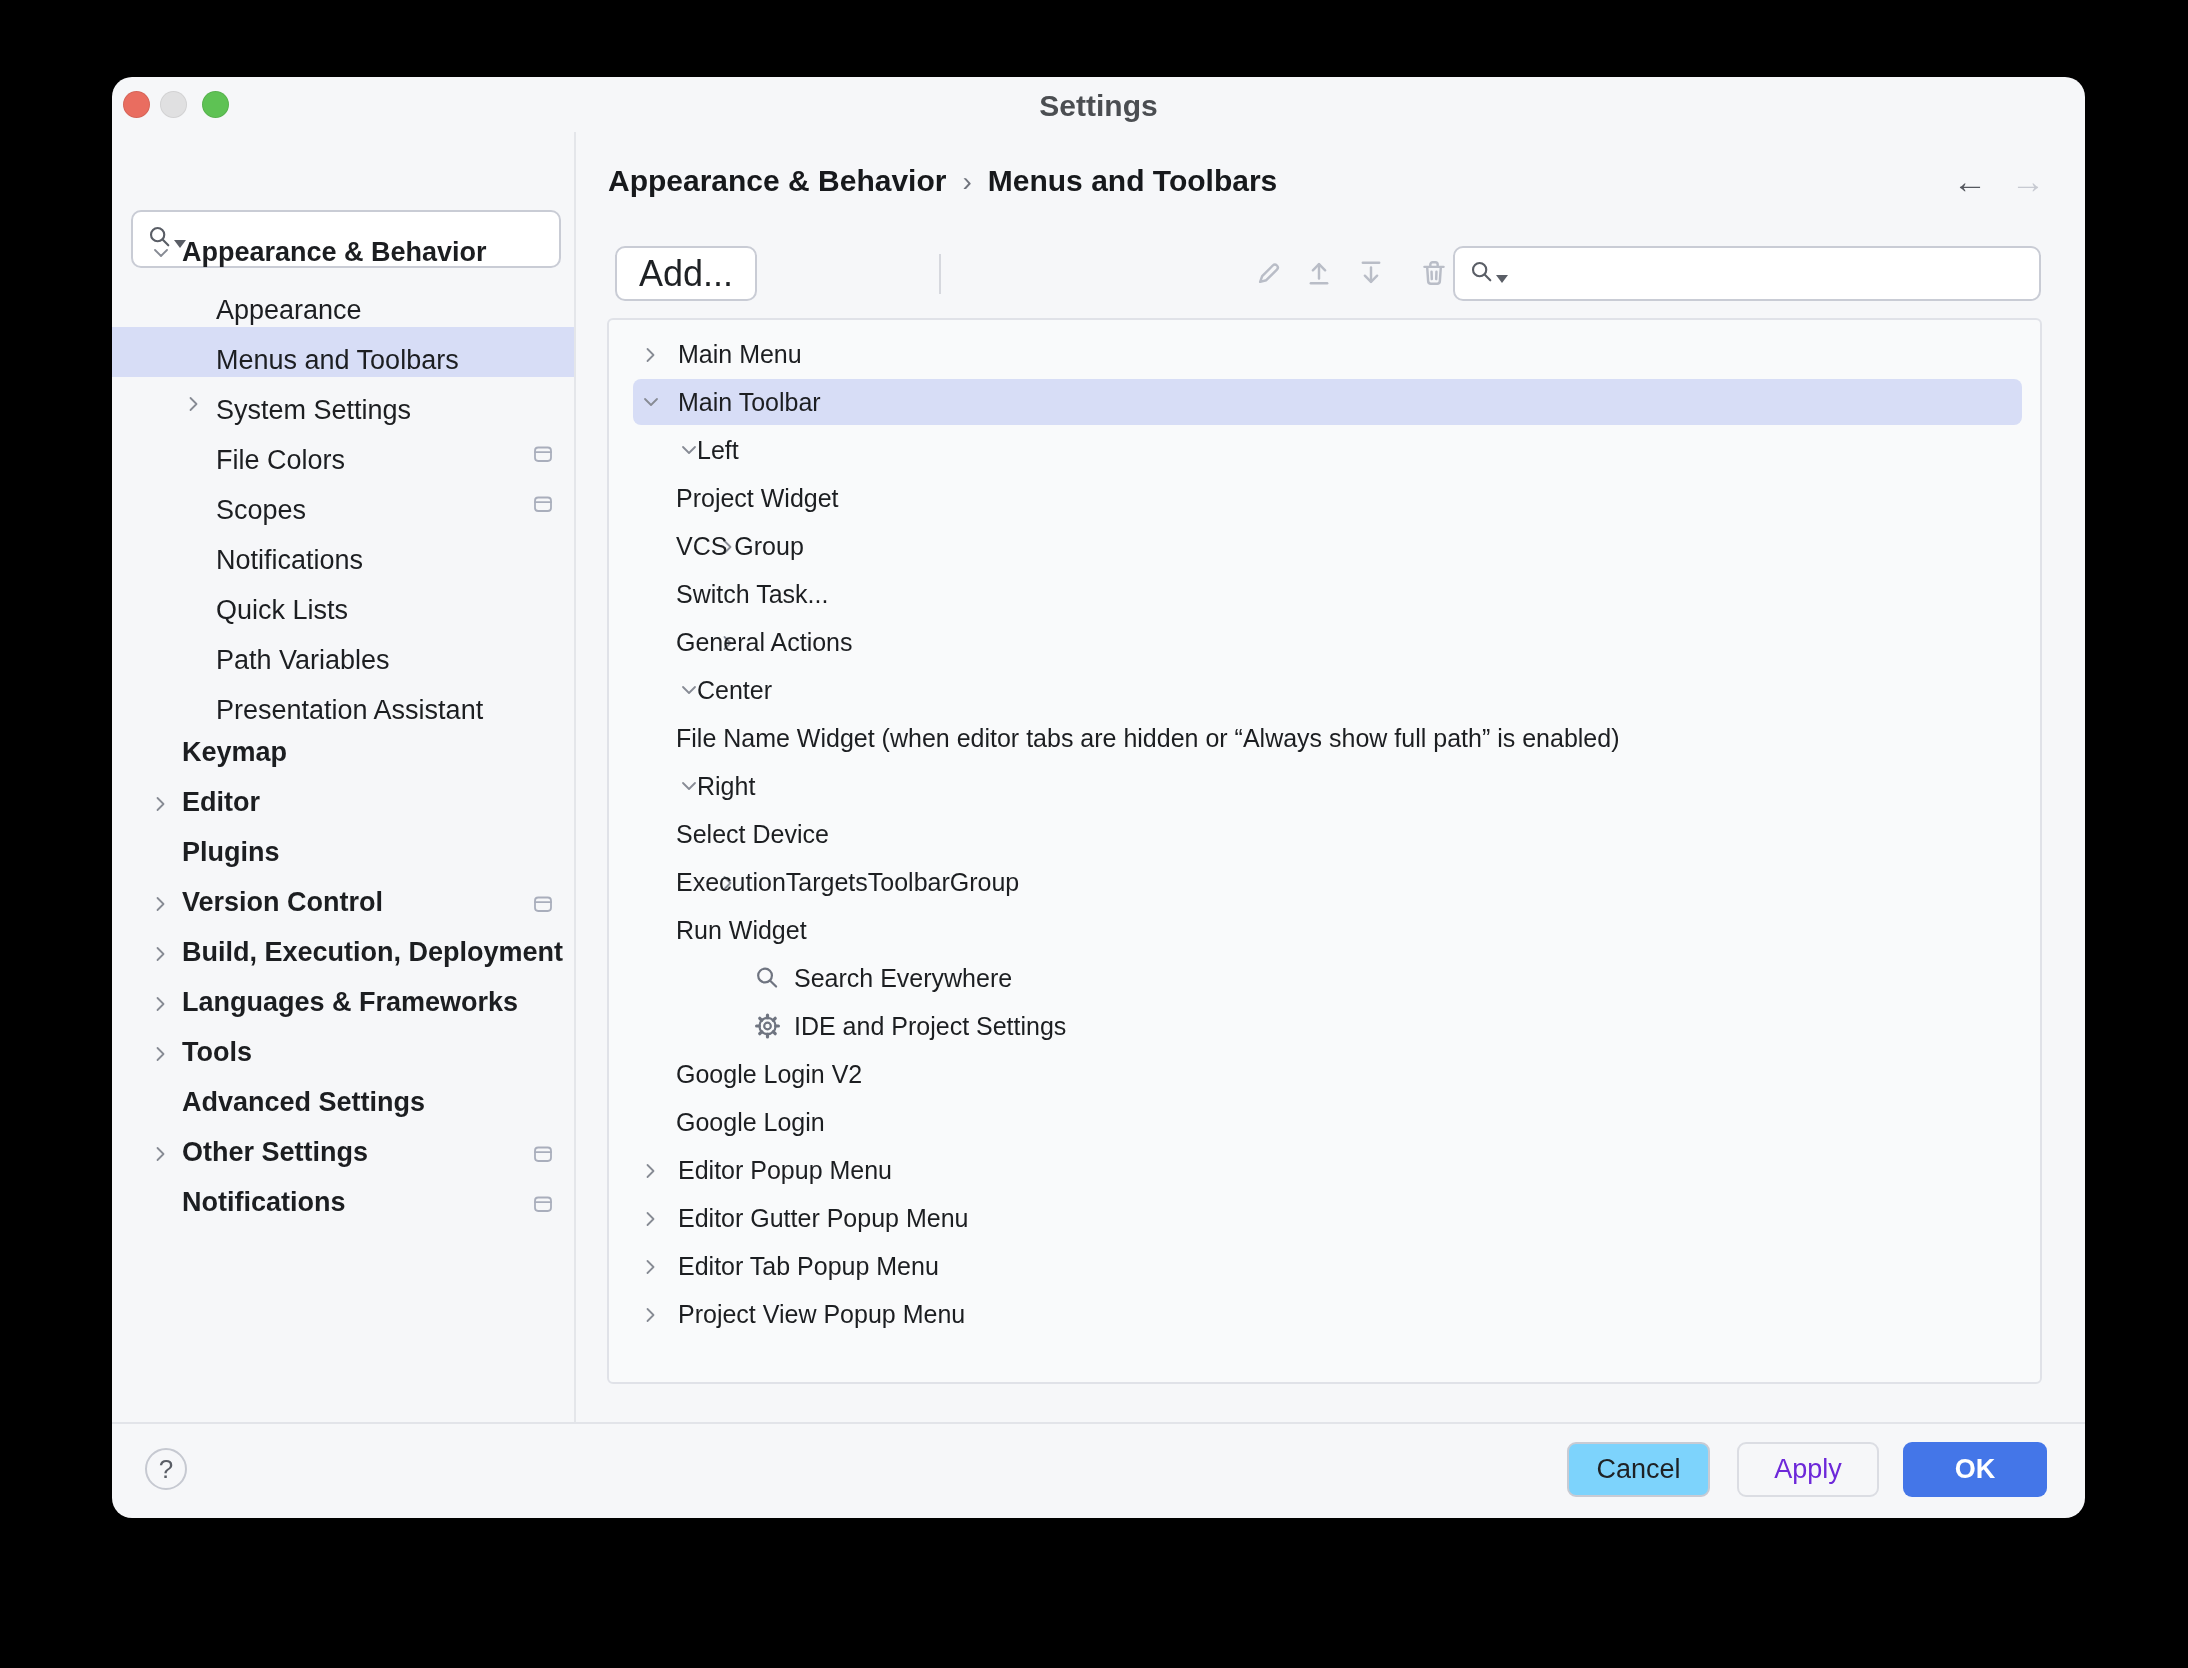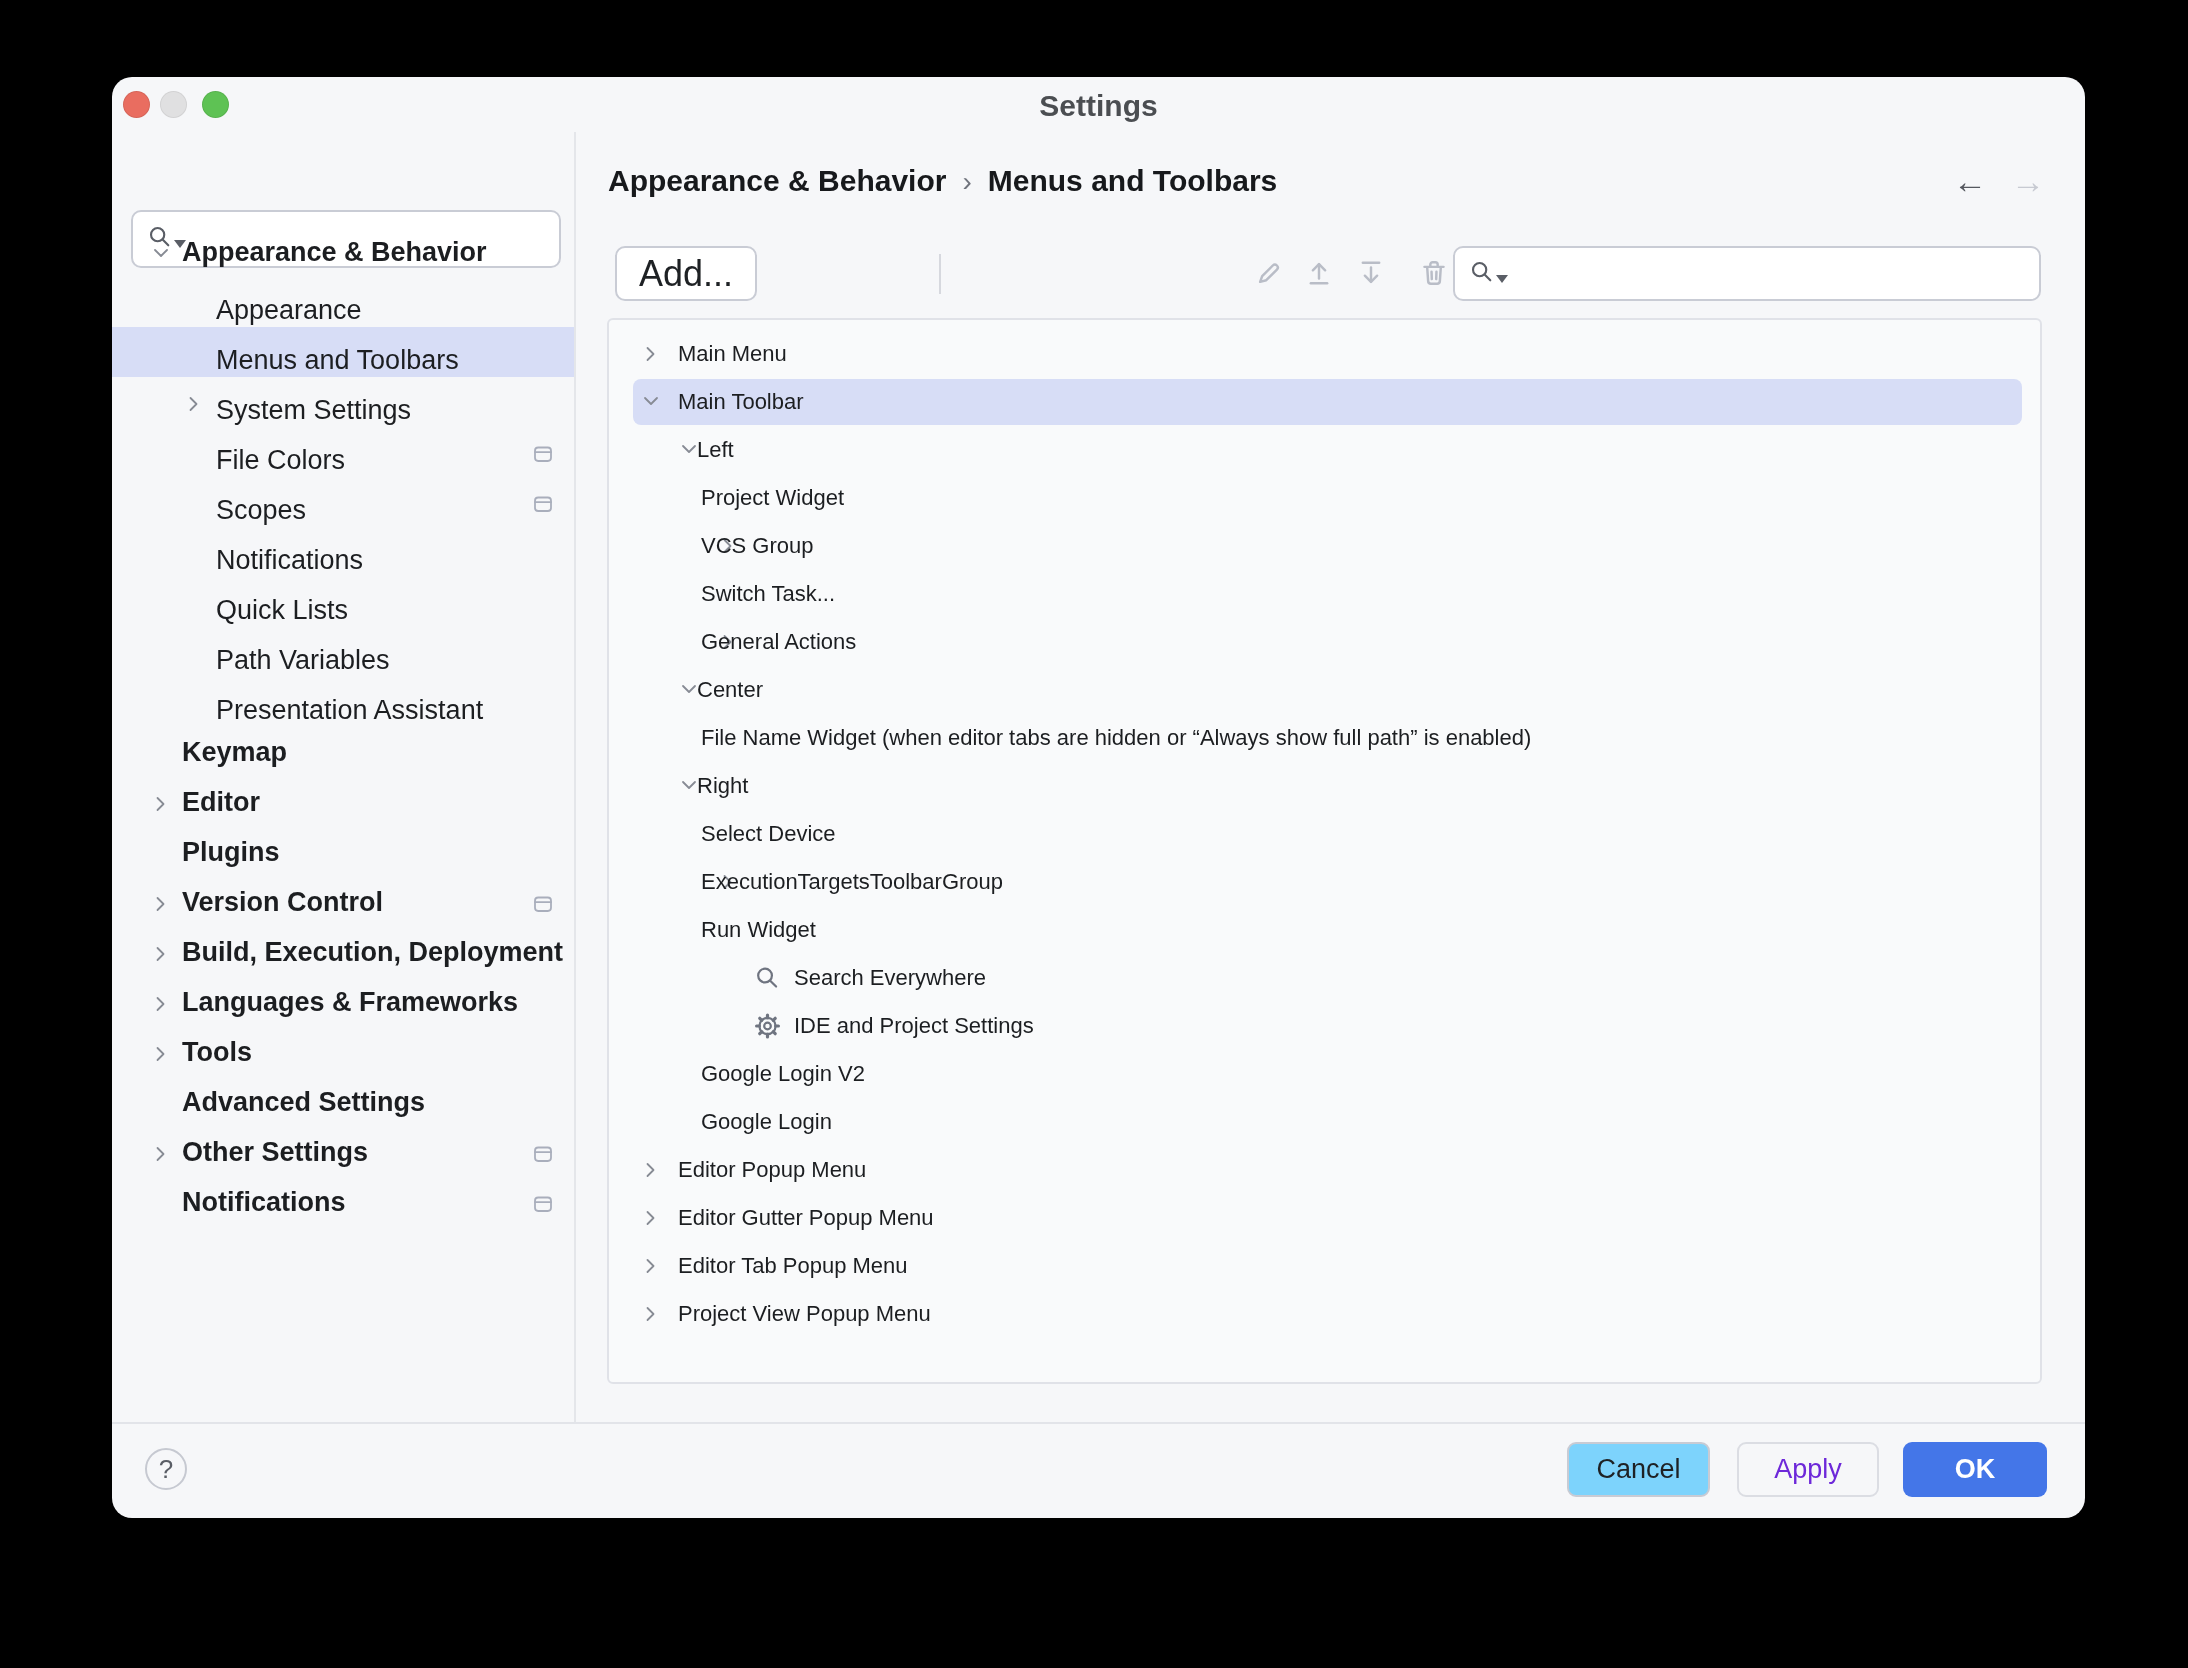--- a/index.html
+++ b/index.html
@@ -55,29 +55,29 @@
     border:2px solid #C9CCD5; border-radius:10px; font-size:36px; color:#1E2124;
     display:flex; align-items:center; justify-content:center; cursor:default; }
   .tb-ico { position:absolute; top:10px; width:34px; height:34px; display:flex;
     align-items:center; justify-content:center; }
   .tb-sep { position:absolute; left:363px; top:8px; width:2px; height:40px; background:#D6D8DE; }
   .sb-main { left:877px; top:0; width:588px; height:55px; }
 
   .tree-panel { position:absolute; left:31px; top:186px; width:1435px; height:1066px;
     background:#F9FAFB; border:2px solid #E0E2E8; border-radius:6px; padding-top:10px; overflow:hidden; }
   .tree-row { position:relative; height:48px; display:flex; align-items:center;
-    font-size:22px; color:#1C1E21; cursor:default; }
+    font-size:25px; color:#1C1E21; cursor:default; }
   .tree-row.selected::before { content:""; position:absolute; left:24px; right:18px; top:1px;
     bottom:1px; background:#D7DDF6; border-radius:8px; }
   .tree-row > * { position:relative; }
   .tree-row .chev { position:absolute; top:50%; transform:translateY(-50%); width:22px; height:22px; }
   .tree-row.ind0 .chev { left:31px; } .tree-row.ind1 .chev { left:69px; } .tree-row.ind2 .chev { left:108px; }
   .tree-row.ind0 .lbl { margin-left:69px; }
   .tree-row.ind1 .lbl { margin-left:88px; }
-  .tree-row.ind2 .lbl { margin-left:92px; }
+  .tree-row.ind2 .lbl { margin-left:67px; }
   .tree-row .row-ico { position:absolute; left:145px; top:50%; transform:translateY(-50%);
     width:27px; height:27px; }
   .tree-row.has-ico .lbl { margin-left:185px; }
 
   
   .footer { position:absolute; left:0; top:1345px; width:100%; height:96px; border-top:2px solid #E2E4E9; }
   .help-btn { position:absolute; left:33px; top:24px; width:42px; height:42px; border-radius:50%;
     border:2px solid #C6C9D1; color:#5A5E66; font-size:26px; display:flex; align-items:center;
     justify-content:center; background:transparent; cursor:default; }
   .btn { position:absolute; top:18px; height:55px; border-radius:9px; font-size:27px;

